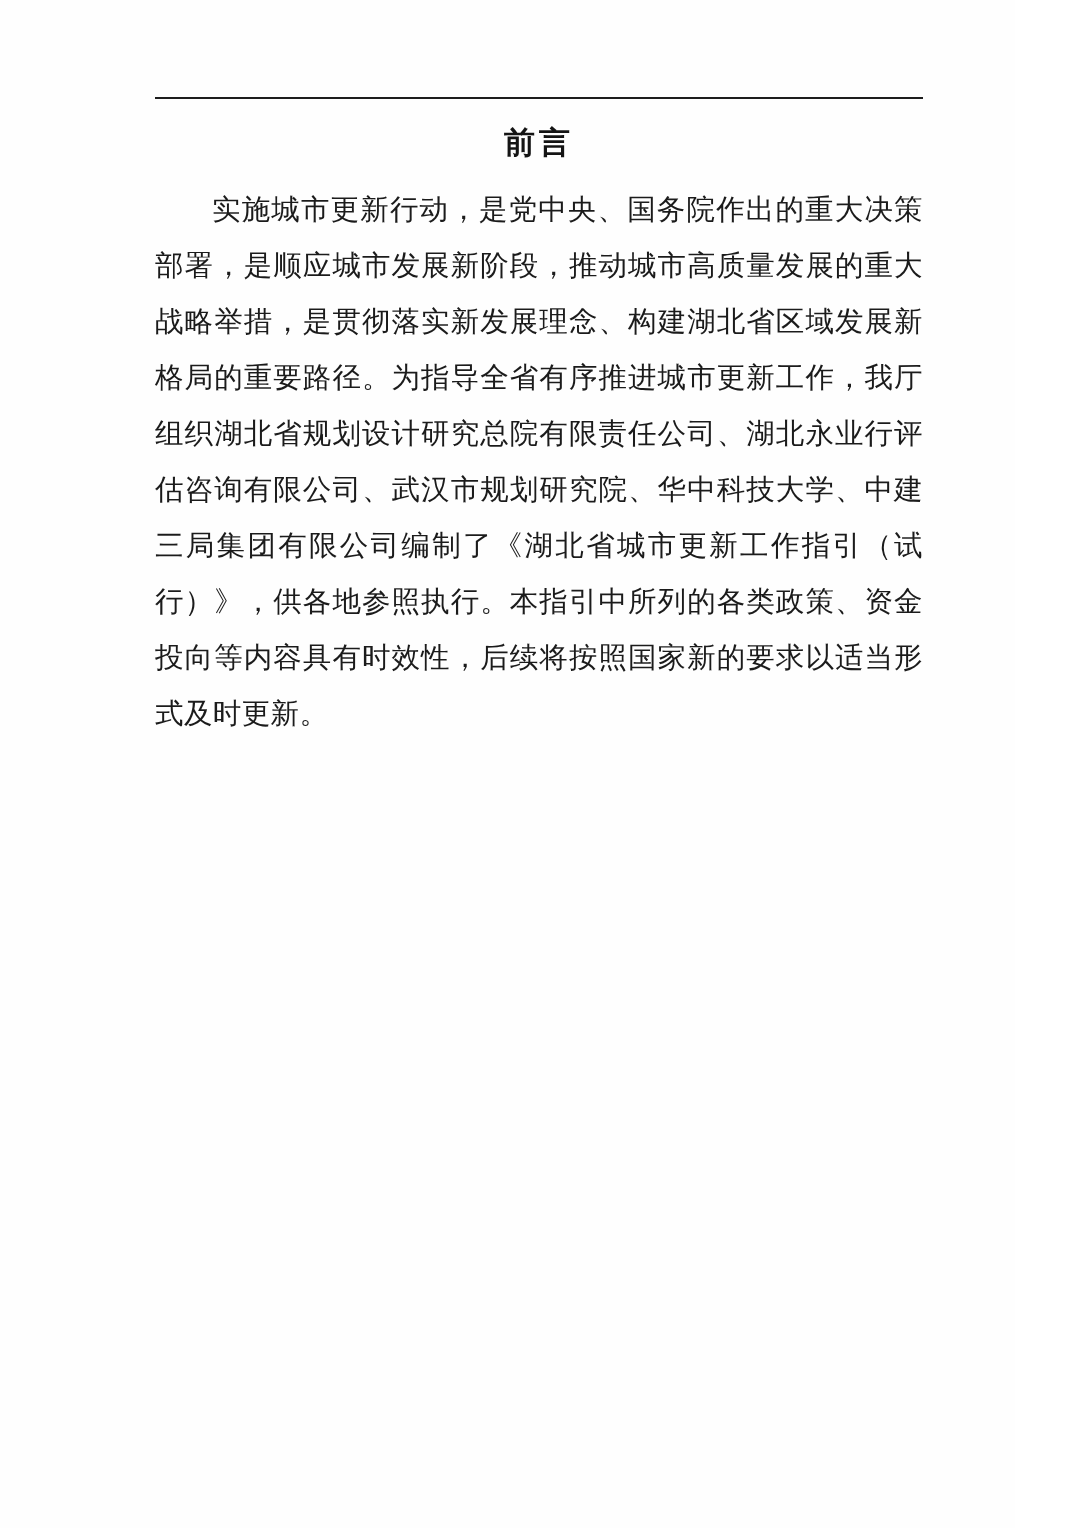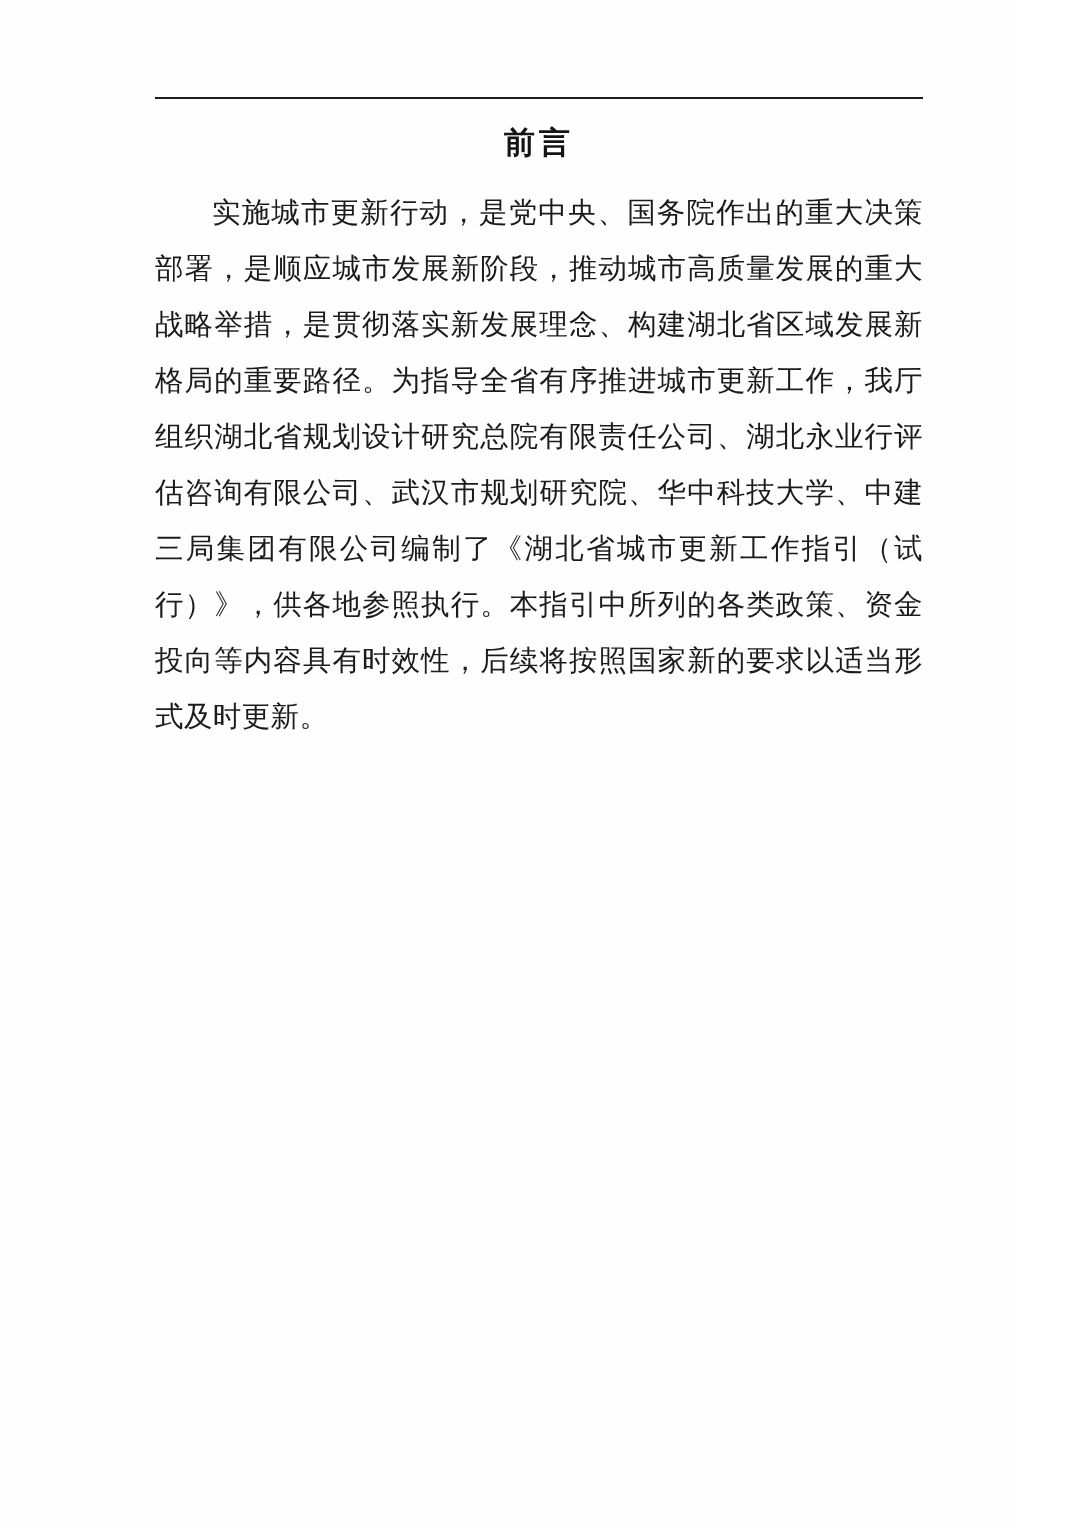--- a/index.html
+++ b/index.html
@@ -41,21 +41,21 @@
     text-align: center;
     font-family: "DejaVu Sans", "Liberation Sans", sans-serif;
     font-weight: bold;
     font-size: 31px;
     letter-spacing: 4px;
     color: #141414;
     margin: 0 0 22px 0;
     line-height: 1.3;
   }
   .para {
-    font-family: Liberation Sans, sans-serif;
+    font-family: Liberation Mono, monospace;
     font-size: 28.5px;
     line-height: 56px;
     text-align: justify;
     text-justify: inter-ideograph;
     text-indent: 2em;
     margin: 0 0 8px 0;
     color: #1b1b1b;
     letter-spacing: 0.4px;
   }
   .para:last-child {

